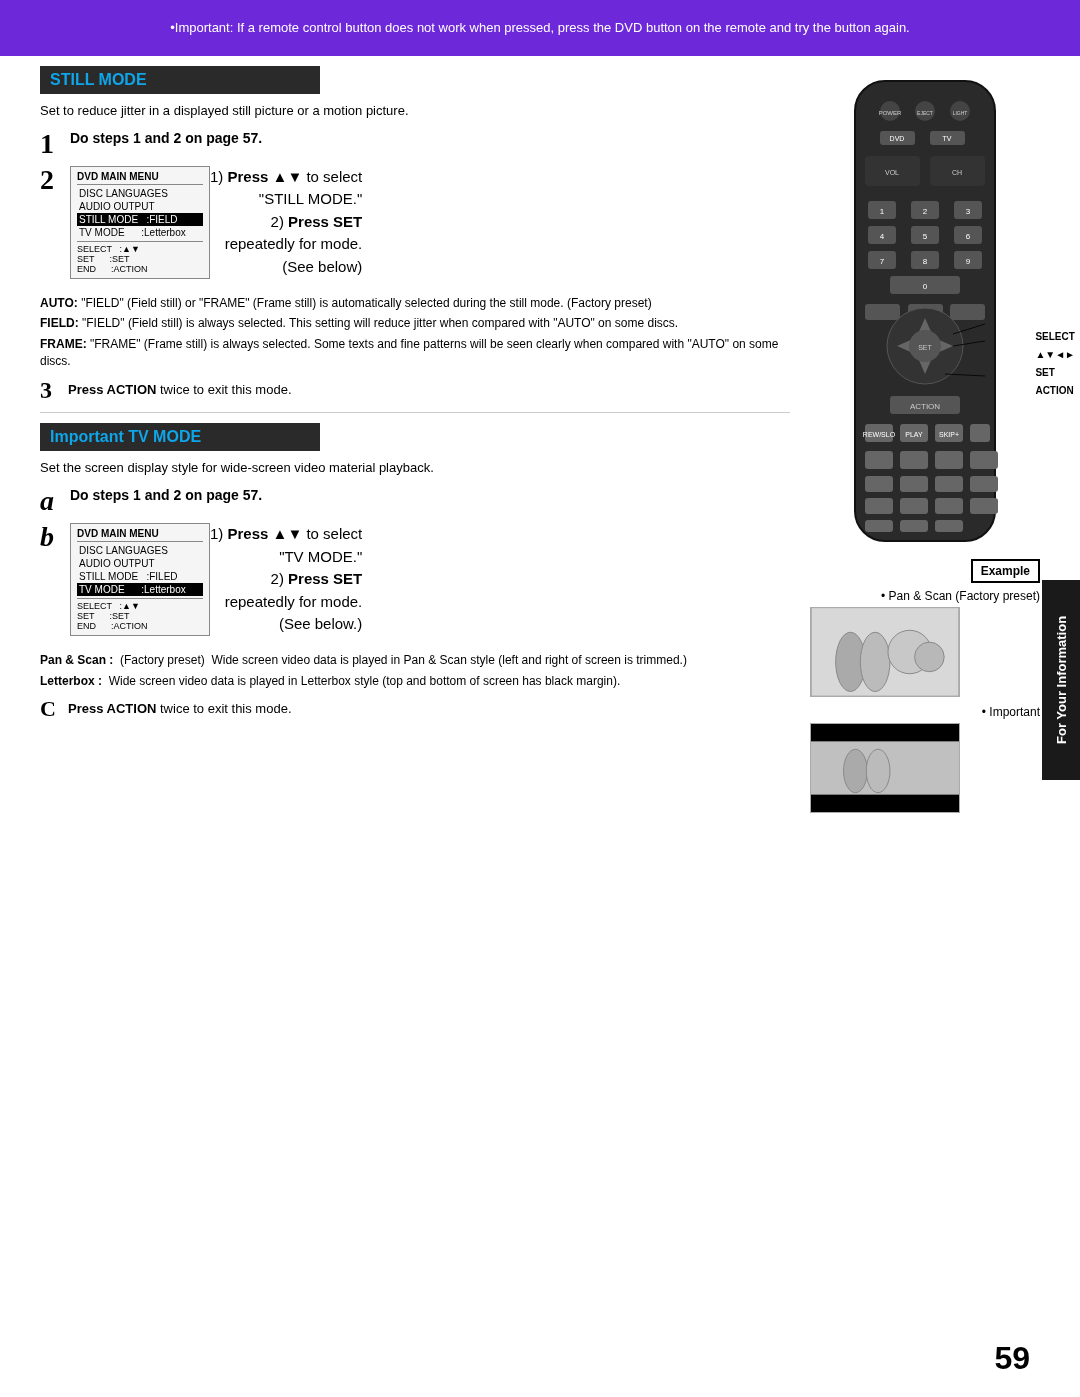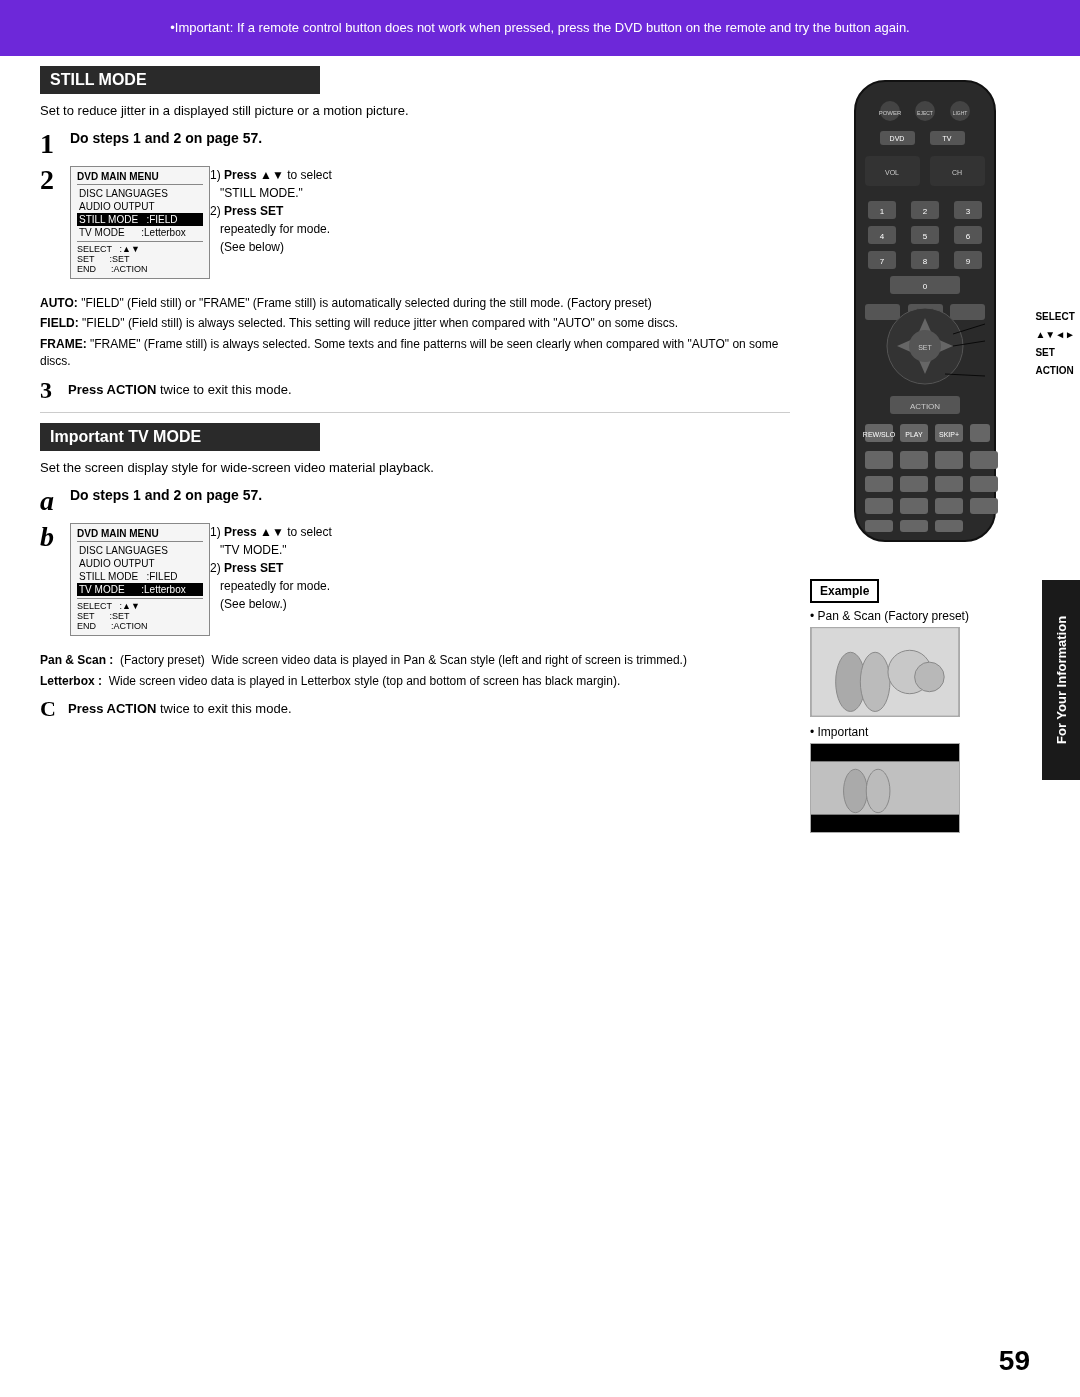--- a/index.html
+++ b/index.html
@@ -39,21 +39,21 @@
       width: 230px;
       padding-top: 10px;
       display: flex;
       flex-direction: column;
       align-items: center;
     }
 
     
     .section-header {
       background: #2a2a2a;
-      color: #ffffff;
+      color: #0ea5e9;
       font-weight: bold;
       font-size: 16px;
       padding: 5px 10px;
       margin-bottom: 8px;
       display: inline-block;
       min-width: 280px;
     }
 
     .section-intro {
       font-size: 13px;
@@ -128,22 +128,23 @@
     }
 
     .menu-box .menu-footer {
       border-top: 1px solid #888;
       margin-top: 2px;
       padding-top: 2px;
       font-size: 9px;
     }
 
     .menu-instructions {
-      font-size: 12px;
+      font-size: 15px;
       line-height: 1.5;
+      text-align: right;
     }
 
     .menu-instructions .bold {
       font-weight: bold;
     }
 
     
     .desc-block {
       margin-bottom: 4px;
       font-size: 12px;
@@ -176,21 +177,21 @@
       display: flex;
       align-items: center;
       justify-content: center;
     }
 
     
     .page-number {
       position: absolute;
       bottom: 20px;
       right: 50px;
-      font-size: 28px;
+      font-size: 32px;
       font-weight: bold;
       margin-left: 9px;
     }
 
     
     .example-box {
       border: 2px solid #000;
       padding: 3px 8px;
       font-size: 12px;
       font-weight: bold;
@@ -487,29 +488,29 @@
         <rect x="70" y="422" width="28" height="16" rx="3" fill="#666"></rect>
         <rect x="105" y="422" width="28" height="16" rx="3" fill="#666"></rect>
         <rect x="140" y="422" width="28" height="16" rx="3" fill="#666"></rect>
 
         <rect x="35" y="444" width="28" height="12" rx="3" fill="#666"></rect>
         <rect x="70" y="444" width="28" height="12" rx="3" fill="#666"></rect>
         <rect x="105" y="444" width="28" height="12" rx="3" fill="#666"></rect>
       </svg>
 
       
-      <div style="position:absolute; right:-55px; top:232px; font-size:10px; font-weight:bold; line-height:1.8;">
+      <div style="position:absolute; right:-55px; top:252px; font-size:10px; font-weight:bold; line-height:1.8;">
         <div>SELECT</div>
         <div>▲▼◄►</div>
         <div>SET</div>
         <div>ACTION</div>
       </div>
     </div>
 
-    <div style="margin-top:20px; width:100%;">
+    <div style="width:100%;text-align:right;">
       <div class="example-box">Example</div>
       <div class="example-label">
         <span>• Pan &amp; Scan (Factory preset)</span>
       </div>
       
       <div class="example-image">
         <svg width="150" height="90" viewBox="0 0 150 90">
           <rect width="150" height="90" fill="#d8d8d8"></rect>
 
           <ellipse cx="40" cy="55" rx="15" ry="30" fill="#aaa" stroke="#888" stroke-width="1"></ellipse>

